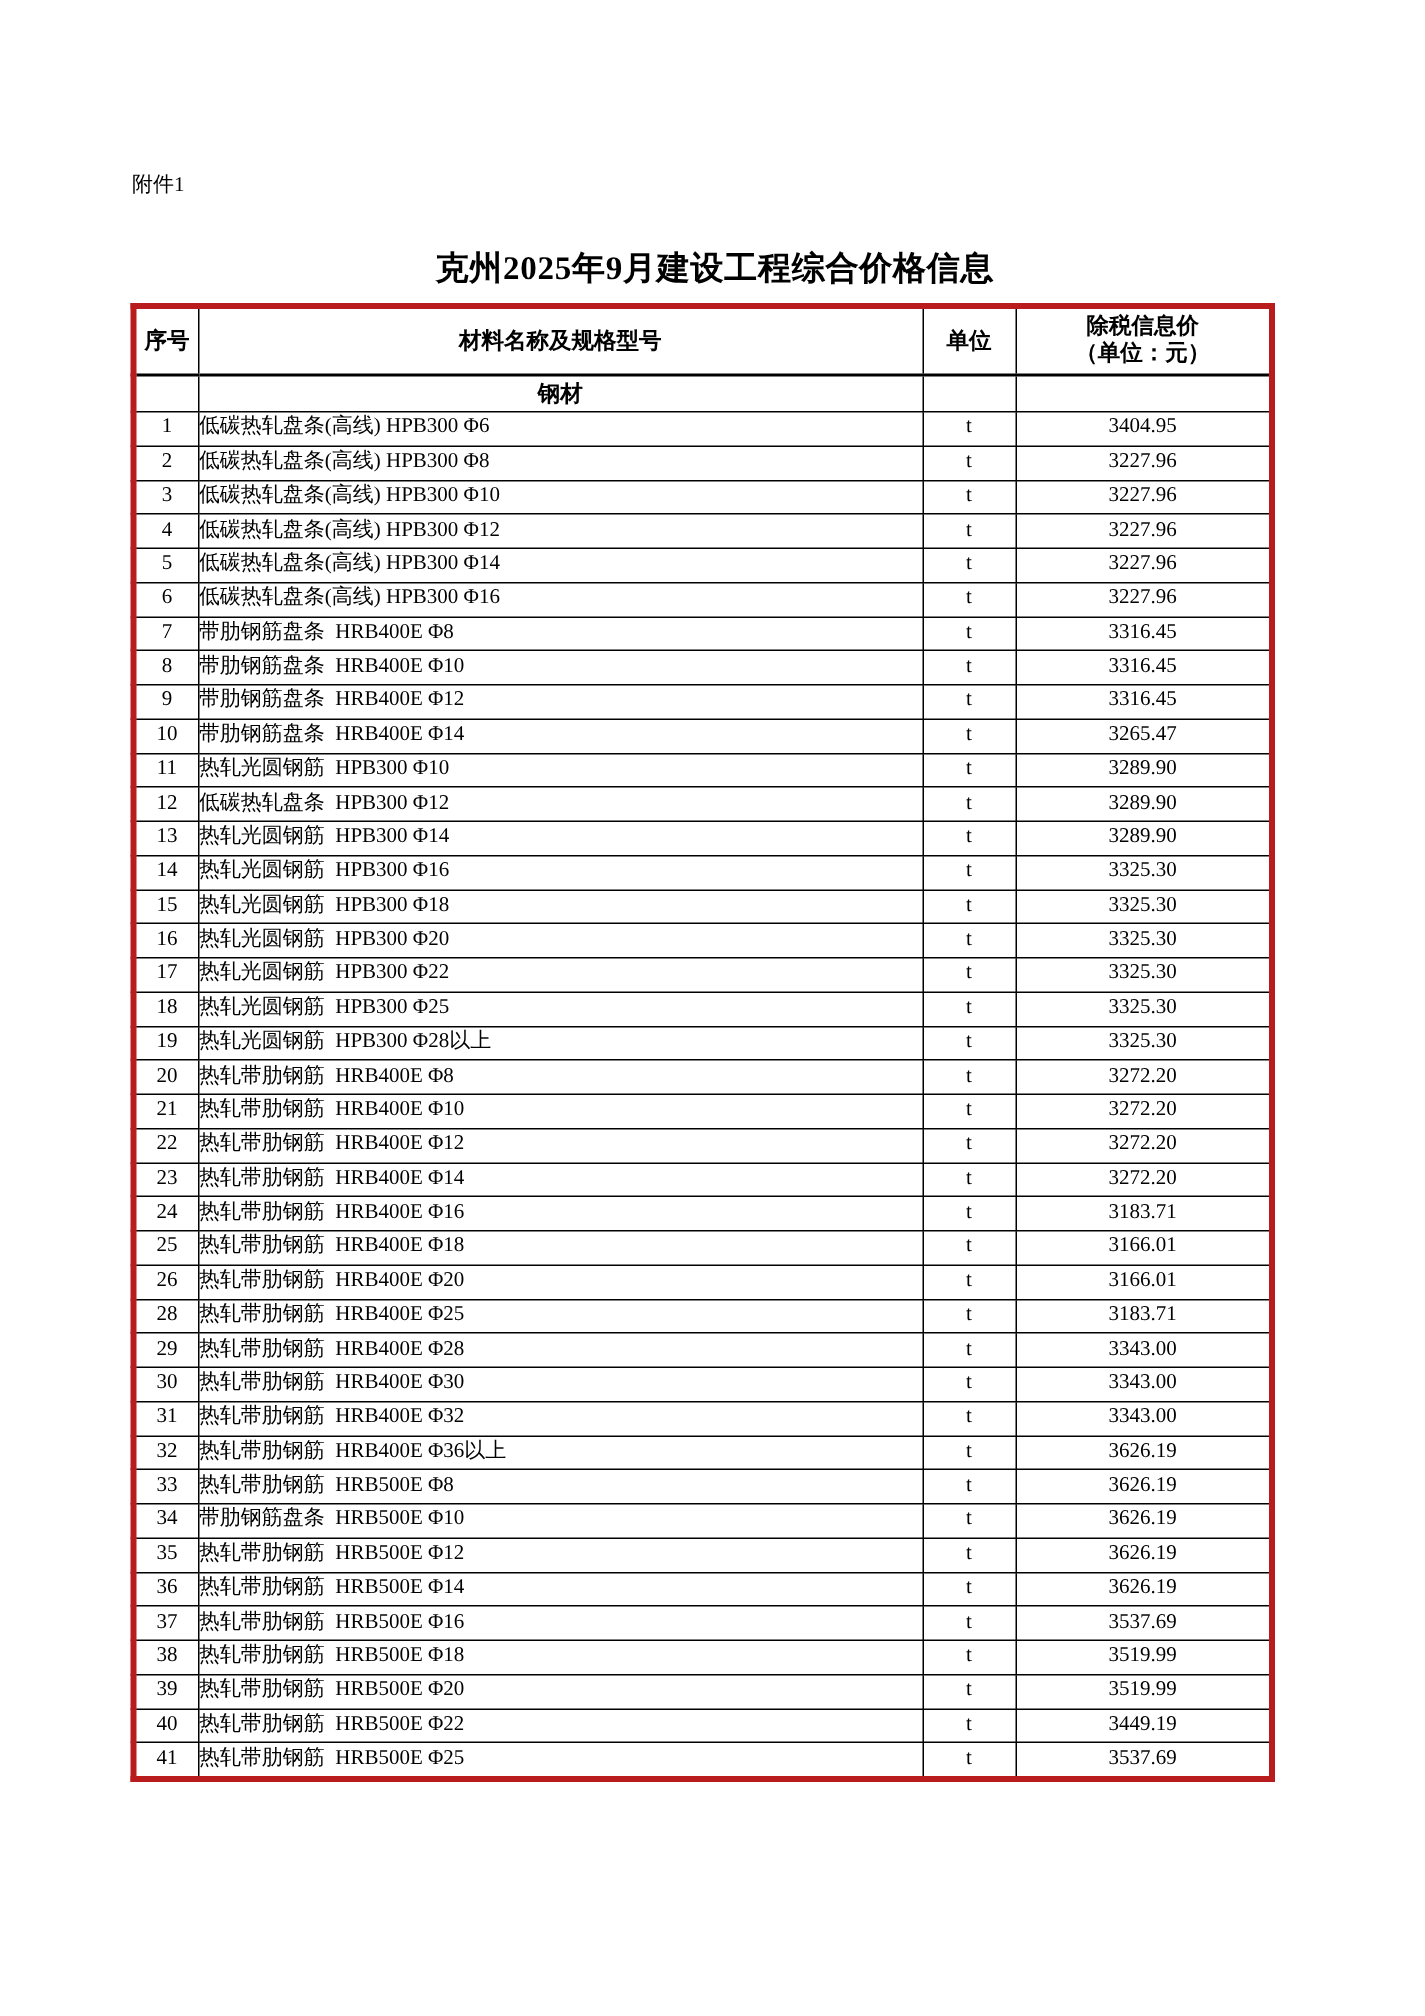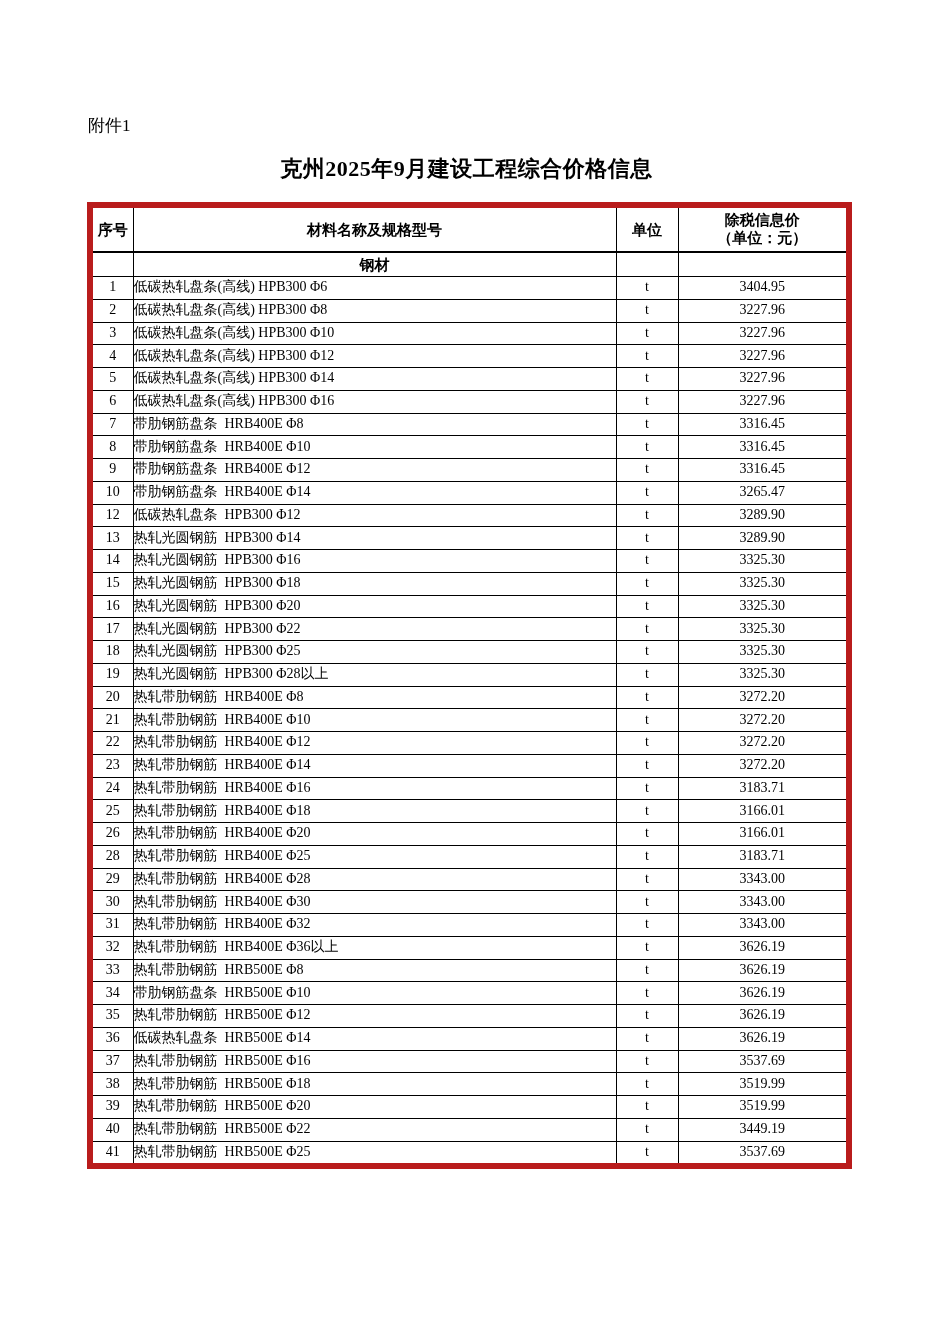--- a/index.html
+++ b/index.html
@@ -13,42 +13,42 @@
     position: relative;
     width: 950px;
     height: 1344px;
     background: #ffffff;
     overflow: hidden;
   }
   .attachment {
     position: absolute;
     left: 88px;
     top: 116px;
-    font-size: 17px;
+    font-size: 14px;
     line-height: 1.2;
   }
   .doc-title {
     position: absolute;
     left: 87px;
     top: 154px;
     width: 759px;
-    margin: 0;
+    margin: 10px;
     text-align: center;
     font-size: 22px;
     font-weight: bold;
     letter-spacing: 0.5px;
   }
   table.price-table {
     position: absolute;
     left: 87px;
     top: 202px;
     width: 759px;
     border-collapse: collapse;
     table-layout: fixed;
-    border: 6px solid #b91c1c;
+    border: 4px solid #b91c1c;
   }
   .price-table th, .price-table td {
     border: 1px solid #000;
     padding: 0;
     overflow: hidden;
     vertical-align: middle;
     font-size: 14px;
     line-height: 1.2;
   }
   .price-table thead th {
@@ -163,20 +163,26 @@
       <td class="col-unit">t</td>
       <td class="col-price">3316.45</td>
     </tr>
         <tr class="data-row">
       <td class="col-no">10</td>
       <td class="col-name">带肋钢筋盘条  HRB400E Φ14</td>
       <td class="col-unit">t</td>
       <td class="col-price">3265.47</td>
     </tr>
         <tr class="data-row">
+      <td class="col-no">11</td>
+      <td class="col-name">热轧光圆钢筋  HPB300 Φ10</td>
+      <td class="col-unit">t</td>
+      <td class="col-price">3289.90</td>
+    </tr>
+        <tr class="data-row">
       <td class="col-no">12</td>
       <td class="col-name">低碳热轧盘条  HPB300 Φ12</td>
       <td class="col-unit">t</td>
       <td class="col-price">3289.90</td>
     </tr>
         <tr class="data-row">
       <td class="col-no">13</td>
       <td class="col-name">热轧光圆钢筋  HPB300 Φ14</td>
       <td class="col-unit">t</td>
       <td class="col-price">3289.90</td>
@@ -302,21 +308,21 @@
       <td class="col-price">3626.19</td>
     </tr>
         <tr class="data-row">
       <td class="col-no">35</td>
       <td class="col-name">热轧带肋钢筋  HRB500E Φ12</td>
       <td class="col-unit">t</td>
       <td class="col-price">3626.19</td>
     </tr>
         <tr class="data-row">
       <td class="col-no">36</td>
-      <td class="col-name">低碳热轧盘条  HRB500E Φ14</td>
+      <td class="col-name">热轧带肋钢筋  HRB500E Φ14</td>
       <td class="col-unit">t</td>
       <td class="col-price">3626.19</td>
     </tr>
         <tr class="data-row">
       <td class="col-no">37</td>
       <td class="col-name">热轧带肋钢筋  HRB500E Φ16</td>
       <td class="col-unit">t</td>
       <td class="col-price">3537.69</td>
     </tr>
         <tr class="data-row">

